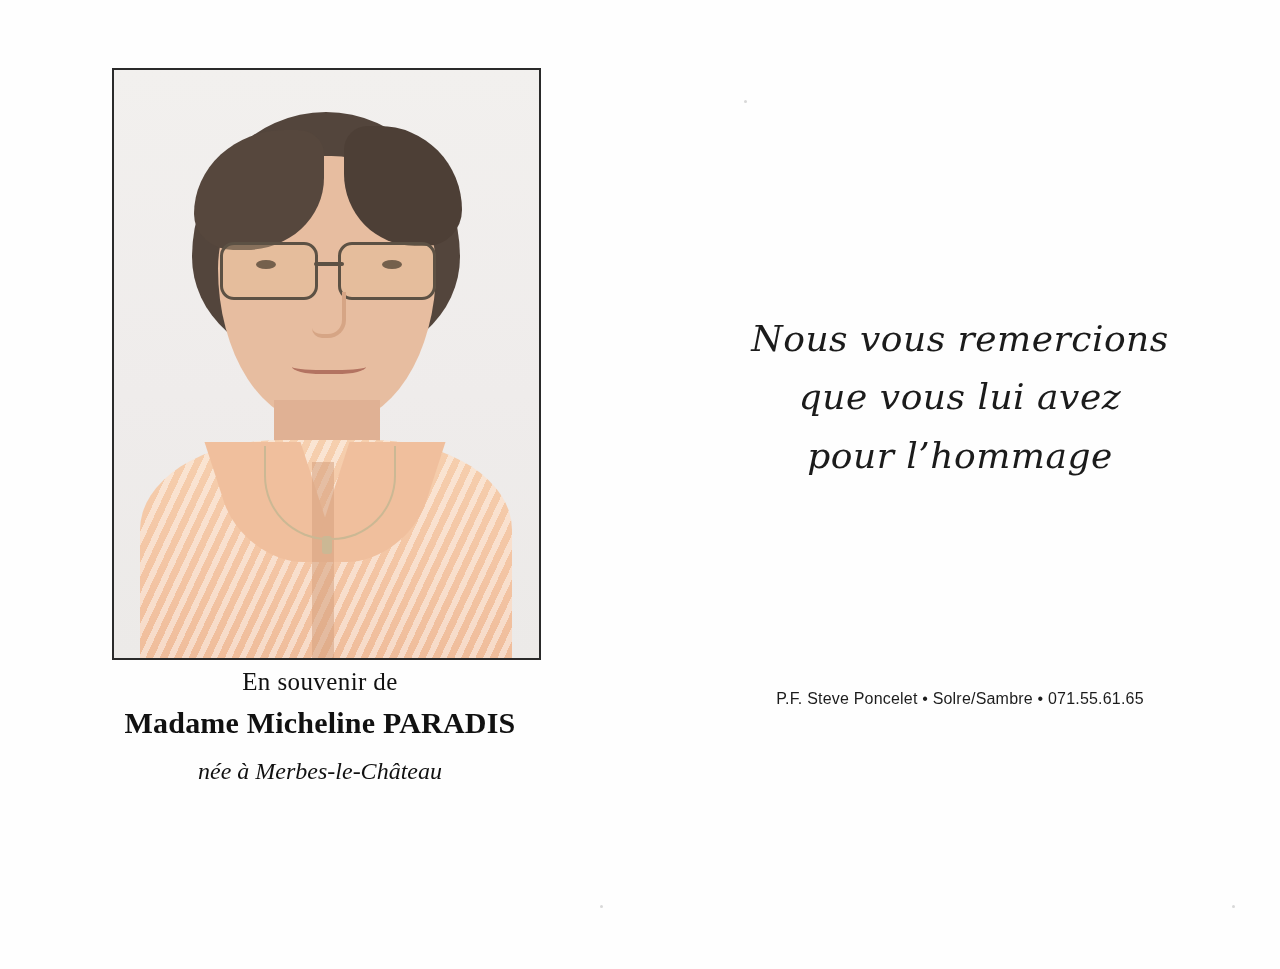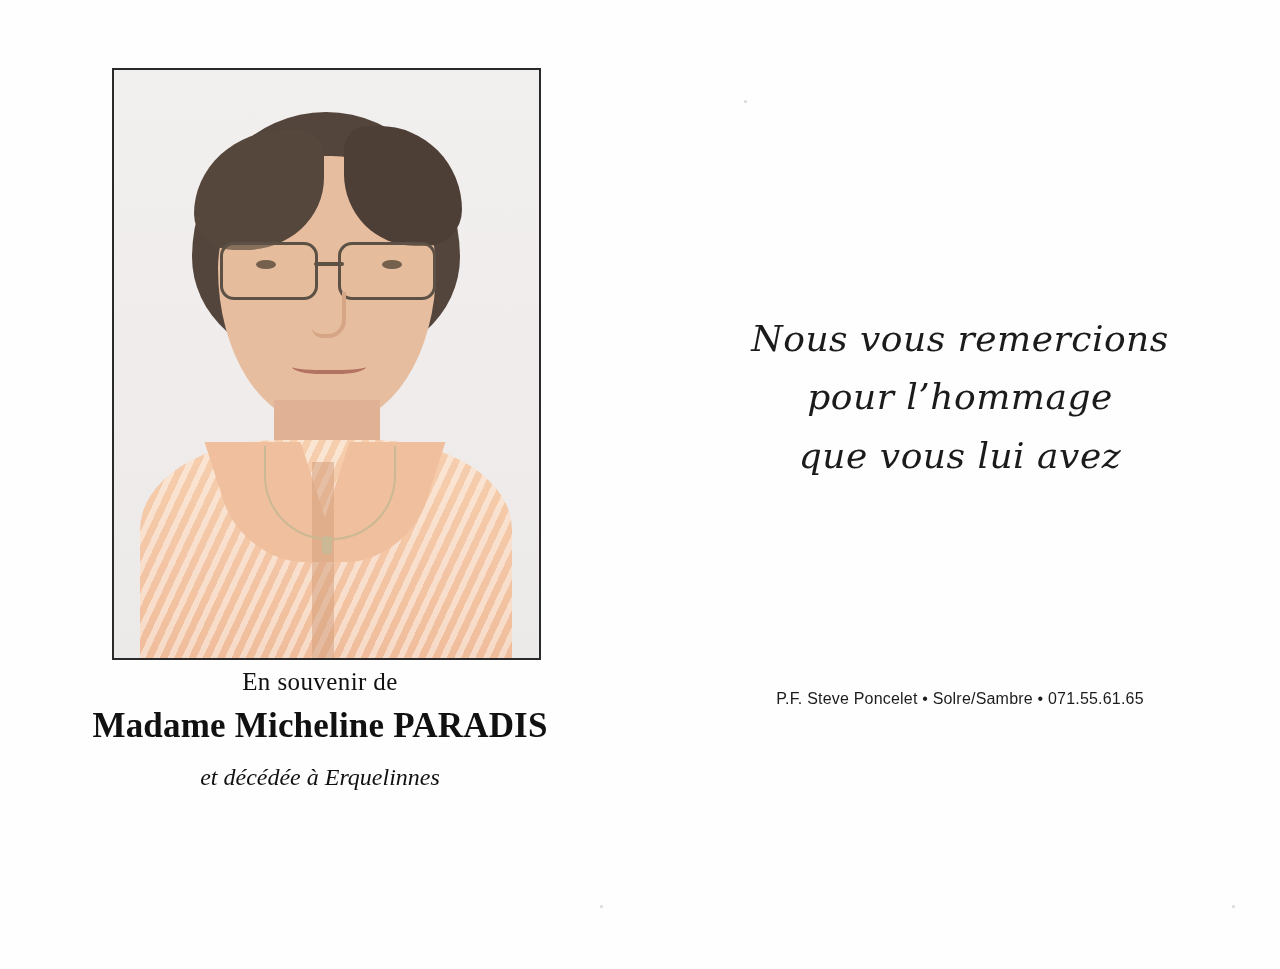--- a/index.html
+++ b/index.html
@@ -210,21 +210,21 @@
     top: 668px;
     width: 640px;
     text-align: center;
   }
   .line-souvenir {
     font-size: 25px;
     letter-spacing: 0.4px;
     margin-bottom: 10px;
   }
   .line-name {
-    font-size: 35px;
+    font-size: 30px;
     font-weight: bold;
     letter-spacing: 0.2px;
     margin-bottom: 14px;
   }
   .line-detail {
     font-size: 24px;
     font-style: italic;
     line-height: 1.48;
   }
 
@@ -297,29 +297,29 @@
         <div class="p-collar-r"></div>
         <div class="p-placket"></div>
         <div class="p-chain"></div>
         <div class="p-pendant"></div>
       </div>
     </div>
 
     <div class="inscription">
       <div class="line-souvenir">En souvenir de</div>
       <div class="line-name">Madame Micheline PARADIS</div>
-      <div class="line-detail">et décédée à Erquelinnes</div>
+      <div class="line-detail">née à Merbes-le-Château</div>
     </div>
   </div>
 
   <div class="right-panel">
     <div class="thanks">
       <div>Nous vous remercions</div>
+      <div>que vous lui avez</div>
       <div>pour l’hommage</div>
-      <div>que vous lui avez</div>
     </div>
 
     <div class="footer">P.F. Steve Poncelet • Solre/Sambre • 071.55.61.65</div>
   </div>
 
   <span class="speck" style="left:744px; top:100px; width:3px; height:3px;"></span>
   <span class="speck" style="left:600px; top:905px; width:3px; height:3px;"></span>
   <span class="speck" style="left:1232px; top:905px; width:3px; height:3px;"></span>
 </div>
 

